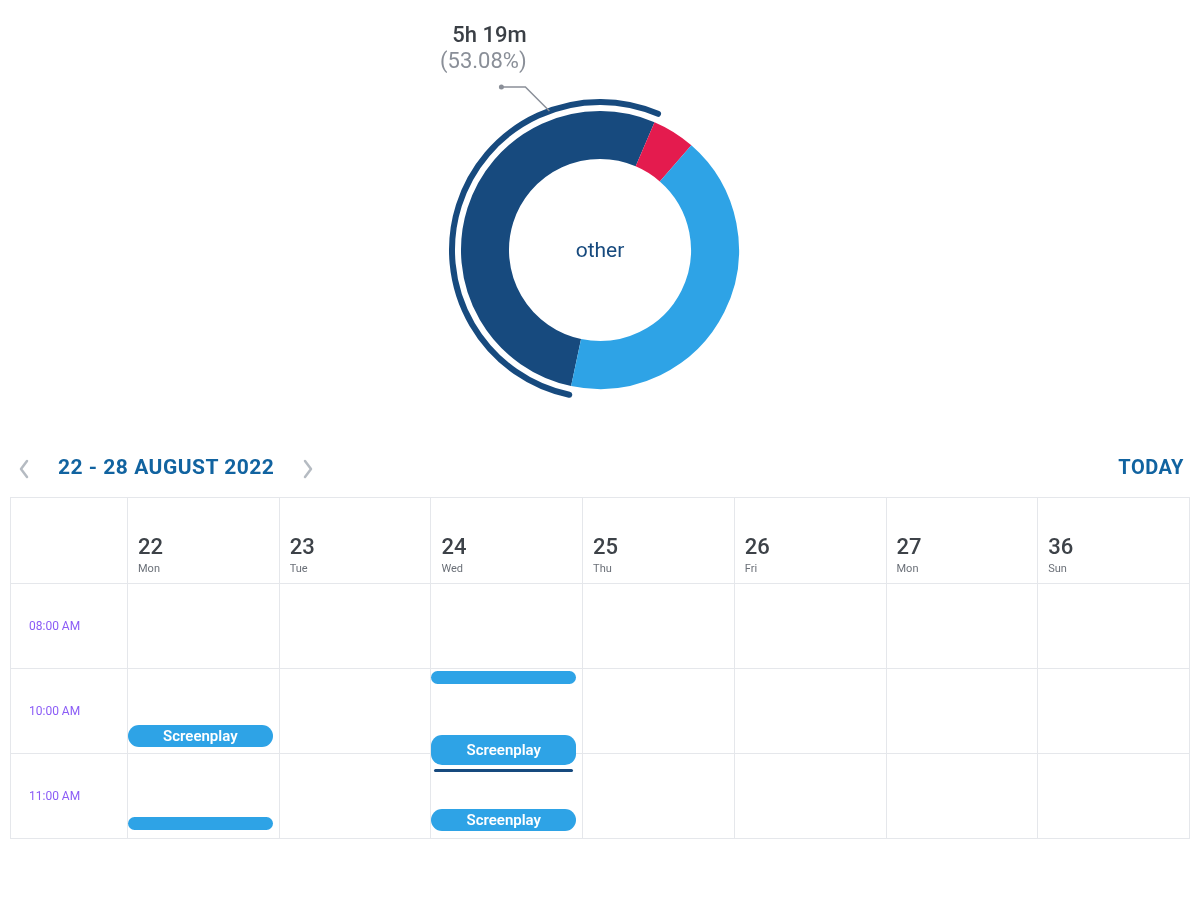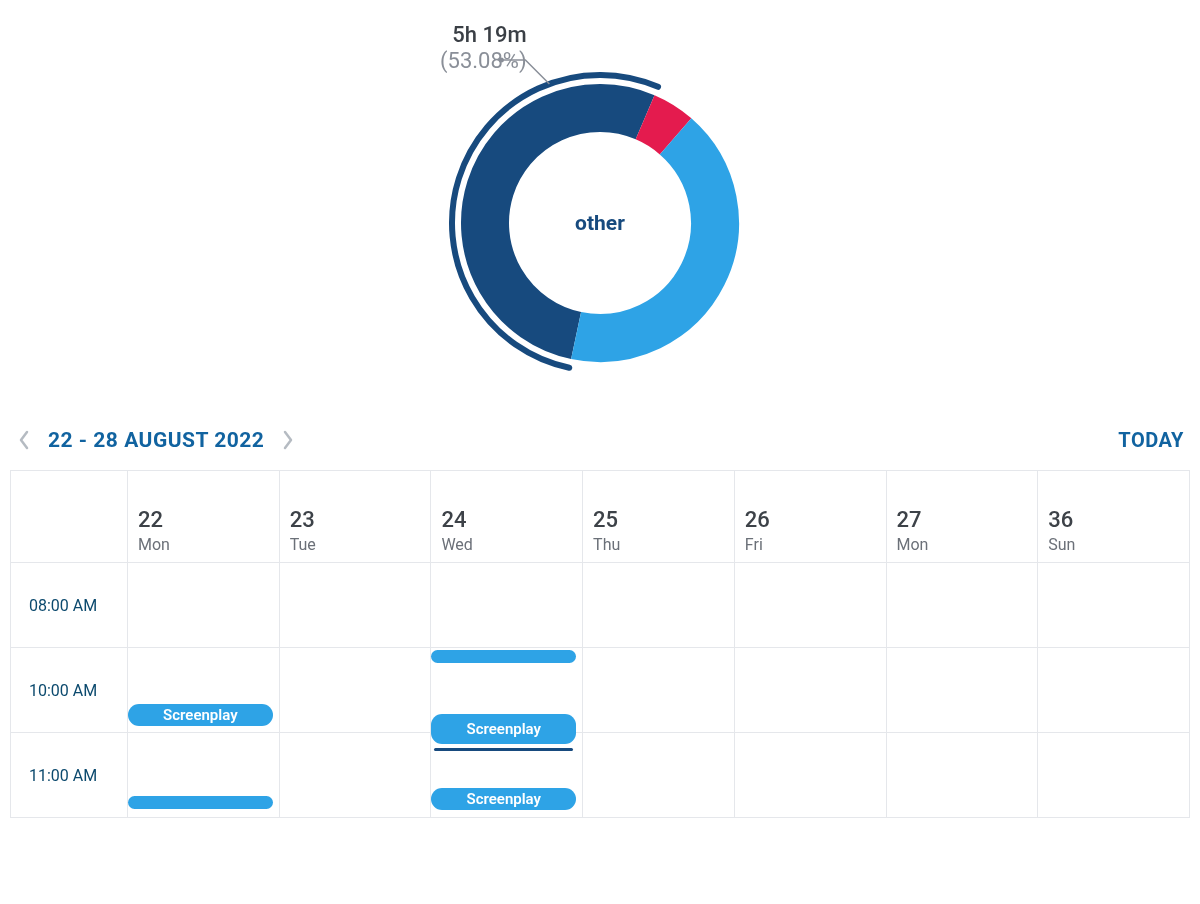--- a/index.html
+++ b/index.html
@@ -15,21 +15,21 @@
   body {
     margin: 0;
     font-family: -apple-system, BlinkMacSystemFont, "Segoe UI", Roboto, Helvetica, Arial, sans-serif;
     background: #fff;
     color: var(--text-dark);
     width: 1200px;
   }
   .chart-wrap {
     display: flex;
     justify-content: center;
-    padding-top: 8px;
+    padding-top: 35px;
     padding-bottom: 50px;
     position: relative;
   }
   .leader-label {
     position: absolute;
     left: 440px;
     top: 22px;
     text-align: right;
     line-height: 1.2;
   }
@@ -41,35 +41,35 @@
     height: 310px;
     margin-top: 60px;
   }
   .donut svg { position: absolute; inset: 0; overflow: visible; }
   .donut .center-label {
     position: absolute;
     inset: 0;
     display: flex;
     align-items: center;
     justify-content: center;
-    font-weight: 700;
+    font-weight: 400;
     font-size: 21px;
     color: var(--dark-blue);
     pointer-events: none;
   }
   .week-nav {
     display: flex;
     align-items: center;
     justify-content: space-between;
     padding: 0 16px 18px 18px;
   }
   .week-nav-left {
     display: flex;
-    align-items: center;
-    gap: 18px;
+    align-items: flex-end;
+    gap: 28px;
   }
   .chevron {
     color: #b5bbc2;
     cursor: pointer;
     display: inline-flex;
   }
   .chevron svg { width: 12px; height: 20px; display: block; }
   .range {
     font-size: 21px;
     font-weight: 700;
@@ -105,33 +105,33 @@
     height: 62px;
   }
   table.cal thead th .dnum {
     font-size: 22px;
     color: #3d4248;
     font-weight: 500;
     line-height: 1.2;
     margin-top: 28px;
   }
   table.cal thead th .dname {
-    font-size: 16px;
+    font-size: 11px;
     color: #6b7078;
     margin-top: 2px;
   }
   table.cal tbody td {
     height: 85px;
     position: relative;
     vertical-align: top;
     padding: 0;
   }
   table.cal tbody td.timecell {
-    font-size: 16px;
-    color: #0c4a6e;
+    font-size: 12px;
+    color: #8b5cf6;
     padding-left: 18px;
     vertical-align: middle;
   }
   .event {
     position: absolute;
     left: 0;
     right: 6px;
     background: var(--light-blue);
     color: #fff;
     border-radius: 11px;

